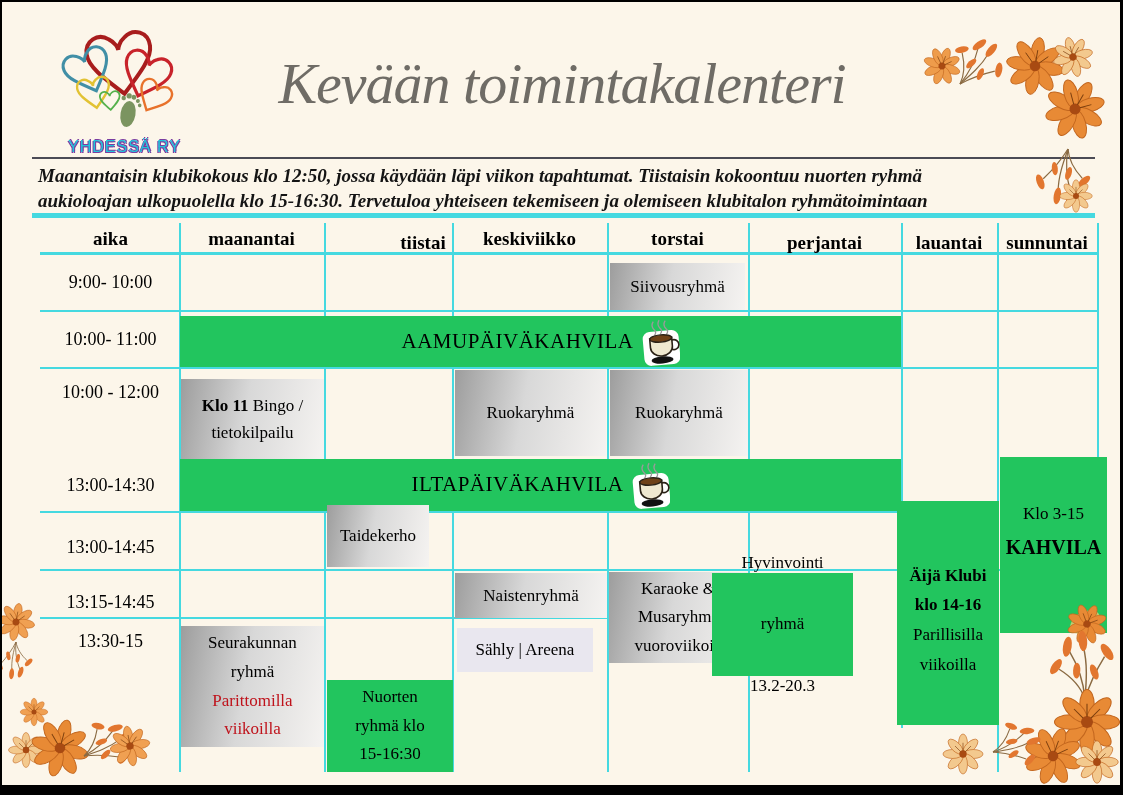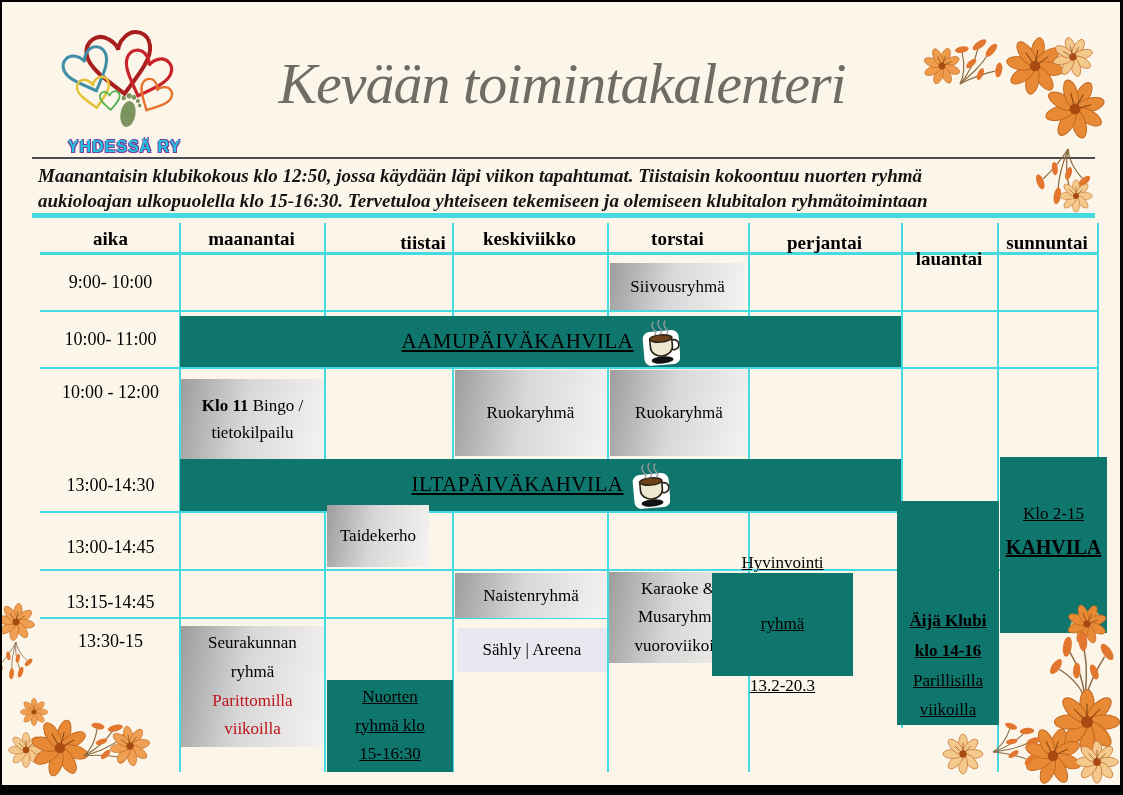--- a/index.html
+++ b/index.html
@@ -4,38 +4,38 @@
 <style>
   html,body{margin:0;padding:0;}
   body{width:1123px;height:795px;position:relative;overflow:hidden;background:#000;
        font-family:"Liberation Serif","DejaVu Serif",serif;}
   .page{position:absolute;left:2px;top:2px;right:3px;bottom:10px;background:#FCF6EA;overflow:hidden;}
   .abs{position:absolute;}
   
   .title{position:absolute;left:150px;top:48px;width:820px;text-align:center;
          font-style:italic;font-size:58px;letter-spacing:-1px;color:#6F6C66;}
   .orgname{position:absolute;left:30px;top:136px;width:185px;text-align:center;
-           font-family:"Liberation Sans",sans-serif;font-weight:bold;font-size:16px;letter-spacing:1px;
+           font-family:"Liberation Sans",sans-serif;font-weight:normal;font-size:16px;letter-spacing:1px;
            color:#1FC4DB;text-shadow:1px 1px 0 #7A3DA0,-1px 1px 0 #7A3DA0,1px -1px 0 #7A3DA0;}
   .darkline{position:absolute;left:30px;top:155px;width:1063px;height:2px;background:#4B4B55;z-index:1;}
   .intro{position:absolute;left:36px;top:161px;width:1030px;font-style:italic;font-weight:bold;
          font-size:19px;line-height:1.34;color:#141414;z-index:2;}
   .tealbar{position:absolute;left:30px;top:211px;width:1063px;height:5px;background:#45D9E0;}
   
   .vline{position:absolute;width:2px;background:#45D9E0;z-index:1;}
   .hline{position:absolute;height:2px;background:#45D9E0;z-index:1;}
   .colhead{position:absolute;top:224px;height:26px;display:flex;align-items:center;justify-content:center;
            font-weight:bold;font-size:19px;color:#000;z-index:2;}
   .timecell{position:absolute;left:40px;width:137px;display:flex;align-items:center;justify-content:center;
             font-size:18px;color:#000;z-index:2;}
   
   .block{position:absolute;z-index:2;display:flex;flex-direction:column;align-items:center;
          justify-content:center;text-align:center;font-size:17px;color:#000;line-height:1.5;}
   .gray{background:linear-gradient(100deg,#9D9D9D 0%,#D8D8D8 45%,#F5F3F1 100%);}
-  .cyan{background:#0f766e;text-decoration:underline;}
+  .cyan{background:#22c55e;}
   .flat{background:#E9E7EF;}
   .banner{flex-direction:row;gap:8px;font-size:21px;letter-spacing:.5px;}
   .bold{font-weight:bold;}
   .red{color:#BF121B;}
   .flowers{position:absolute;z-index:3;}
   .coffee{flex:0 0 auto;}
 </style>
 </head>
 <body>
 
@@ -137,21 +137,21 @@
   <div class="hline" style="left:38px;top:509px;width:861px;"></div>
   <div class="hline" style="left:38px;top:567px;width:1059px;"></div>
   <div class="hline" style="left:38px;top:615px;width:568px;"></div>
 
   <div class="colhead" style="left:40px;width:137px;">aika</div>
   <div class="colhead" style="left:177px;width:145px;">maanantai</div>
   <div class="colhead" style="left:322px;width:128px;top:228px;margin-left:35px;">tiistai</div>
   <div class="colhead" style="left:450px;width:155px;">keskiviikko</div>
   <div class="colhead" style="left:605px;width:141px;">torstai</div>
   <div class="colhead" style="left:746px;width:153px;top:228px;">perjantai</div>
-  <div class="colhead" style="left:899px;width:96px;top:228px;margin-top:16px;">lauantai</div>
+  <div class="colhead" style="left:899px;width:96px;top:228px;">lauantai</div>
   <div class="colhead" style="left:995px;width:100px;top:228px;">sunnuntai</div>
 
   <div class="timecell" style="top:253px;height:55px;">9:00- 10:00</div>
   <div class="timecell" style="top:310px;height:55px;">10:00- 11:00</div>
   <div class="timecell" style="top:370px;height:40px;">10:00 - 12:00</div>
   <div class="timecell" style="top:457px;height:52px;">13:00-14:30</div>
   <div class="timecell" style="top:524px;height:42px;">13:00-14:45</div>
   <div class="timecell" style="top:569px;height:62px;">13:15-14:45</div>
   <div class="timecell" style="top:617px;height:44px;">13:30-15</div>
 
@@ -185,29 +185,29 @@
     <span>ILTAPÄIVÄKAHVILA</span>
     <svg class="coffee" width="38" height="48" viewBox="0 0 38 48">
       <use href="#cup" transform="rotate(-5 19 24)"></use>
     </svg>
   </div>
 
   <div class="block gray" style="left:325px;top:503px;width:102px;height:62px;">
     <span>Taidekerho</span>
   </div>
 
-  <div class="block cyan" style="left:895px;top:499px;width:102px;height:224px;justify-content:flex-end;padding-top:14px;box-sizing:border-box;line-height:1.75;">
+  <div class="block cyan" style="left:895px;top:499px;width:102px;height:224px;justify-content:center;padding-top:14px;box-sizing:border-box;line-height:1.75;">
     <div class="bold">Äijä Klubi</div>
     <div class="bold">klo 14-16</div>
     <div>Parillisilla</div>
     <div>viikoilla</div>
   </div>
 
   <div class="block cyan" style="left:998px;top:455px;width:107px;height:176px;padding-bottom:26px;box-sizing:border-box;line-height:1.8;">
-    <div>Klo 2-15</div>
+    <div>Klo 3-15</div>
     <div class="bold" style="font-size:20px;">KAHVILA</div>
   </div>
 
   <div class="block gray" style="left:453px;top:571px;width:152px;height:45px;">
     <span>Naistenryhmä</span>
   </div>
 
   <div class="block gray" style="left:607px;top:570px;width:139px;height:91px;line-height:1.65;">
     <div>Karaoke &amp;</div>
     <div>Musaryhmä</div>
@@ -220,21 +220,21 @@
     <div>13.2-20.3</div>
   </div>
 
   <div class="block gray" style="left:179px;top:624px;width:143px;height:121px;line-height:1.7;">
     <div>Seurakunnan</div>
     <div>ryhmä</div>
     <div class="red">Parittomilla</div>
     <div class="red">viikoilla</div>
   </div>
 
-  <div class="block flat" style="left:455px;top:626px;width:150px;height:44px;">
+  <div class="block flat" style="left:455px;top:626px;width:136px;height:44px;">
     <span>Sähly | Areena</span>
   </div>
 
   <div class="block cyan" style="left:325px;top:678px;width:126px;height:92px;line-height:1.7;">
     <div>Nuorten</div>
     <div>ryhmä klo</div>
     <div>15-16:30</div>
   </div>
 
   <svg class="flowers" style="left:888px;top:12px;" width="232" height="200" viewBox="0 0 232 200">

